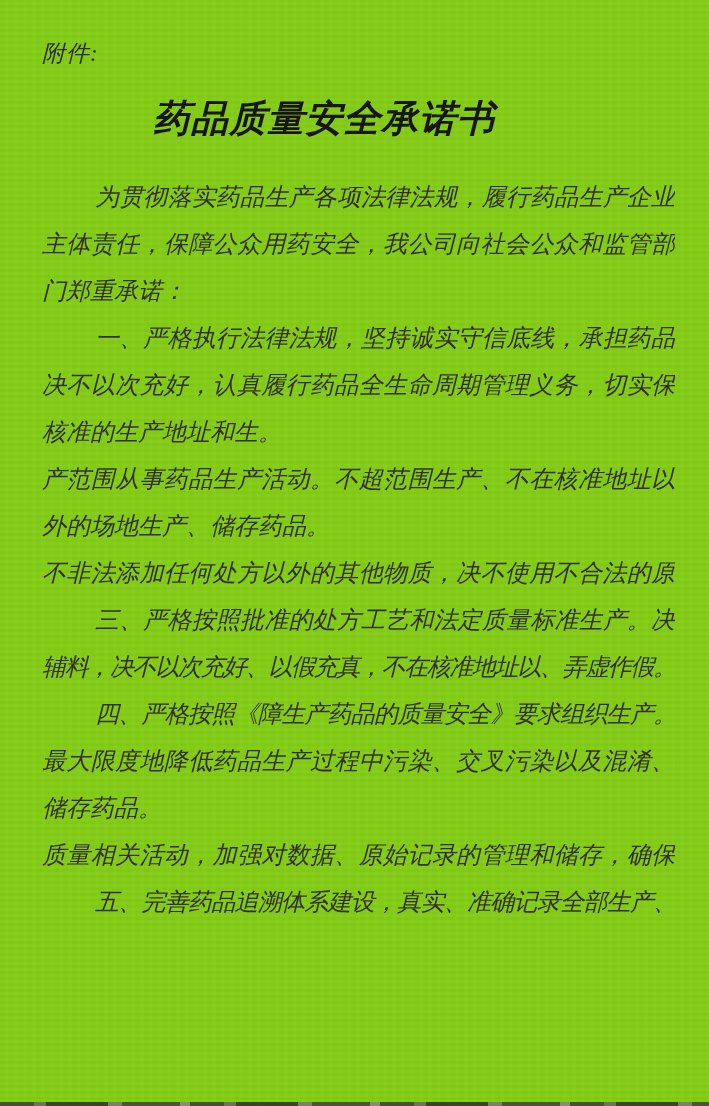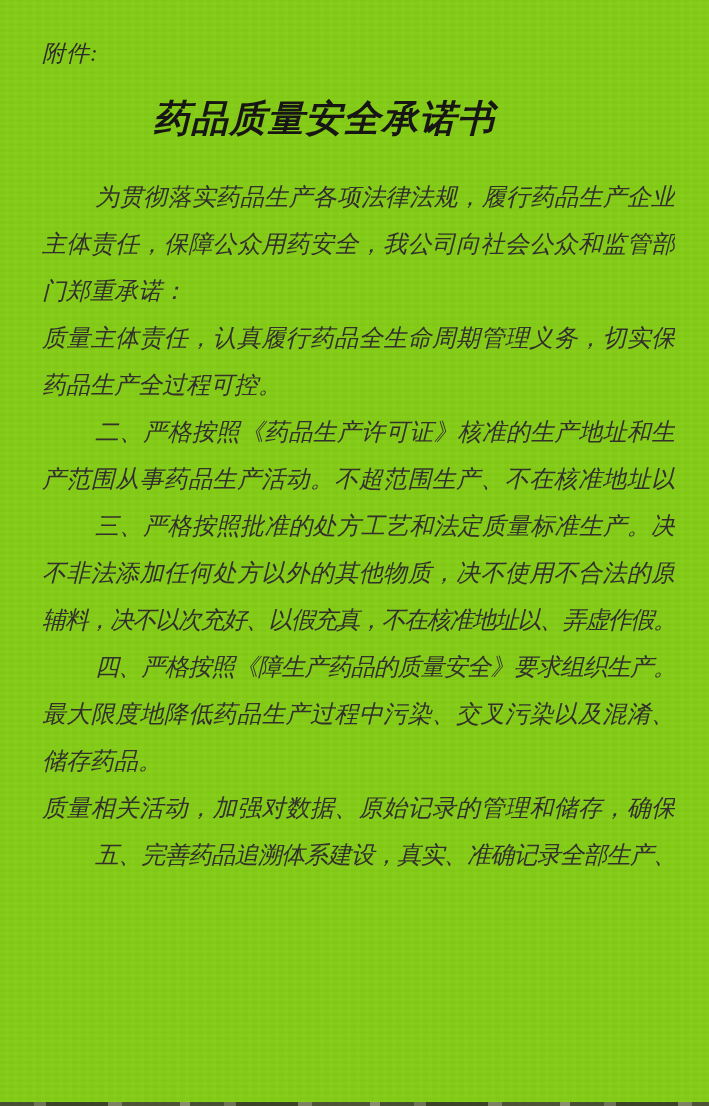--- a/index.html
+++ b/index.html
@@ -89,26 +89,27 @@
 <div class="page">
 
   <div class="attachment">附件:</div>
 
   <div class="title">药品质量安全承诺书</div>
 
   <div class="content">
     <div class="line indent">为贯彻落实药品生产各项法律法规，履行药品生产企业</div>
     <div class="line">主体责任，保障公众用药安全，我公司向社会公众和监管部</div>
     <div class="line short">门郑重承诺：</div>
-    <div class="line">质量主体责任，认真履行药品全生命周期管理义务，切实保</div>
-    <div class="line short">药品生产全过程可控。</div>
-    <div class="line indent">二、严格按照《药品生产许可证》核准的生产地址和生</div>
+    <div class="line indent">一、严格执行法律法规，坚持诚实守信底线，承担药品</div>
+    <div class="line">决不以次充好，认真履行药品全生命周期管理义务，切实保</div>
+    <div class="line short">核准的生产地址和生。</div>
     <div class="line">产范围从事药品生产活动。不超范围生产、不在核准地址以</div>
+    <div class="line short">外的场地生产、储存药品。</div>
+    <div class="line">不非法添加任何处方以外的其他物质，决不使用不合法的原</div>
     <div class="line indent">三、严格按照批准的处方工艺和法定质量标准生产。决</div>
-    <div class="line">不非法添加任何处方以外的其他物质，决不使用不合法的原</div>
     <div class="line tight">辅料，决不以次充好、以假充真，不在核准地址以、弄虚作假。</div>
     <div class="line indent tight">四、严格按照《障生产药品的质量安全》要求组织生产。</div>
     <div class="line">最大限度地降低药品生产过程中污染、交叉污染以及混淆、</div>
     <div class="line short">储存药品。</div>
     <div class="line">质量相关活动，加强对数据、原始记录的管理和储存，确保</div>
     <div class="line indent tight">五、完善药品追溯体系建设，真实、准确记录全部生产、</div>
   </div>
 
   <div class="scan-edge-bottom"></div>
 

